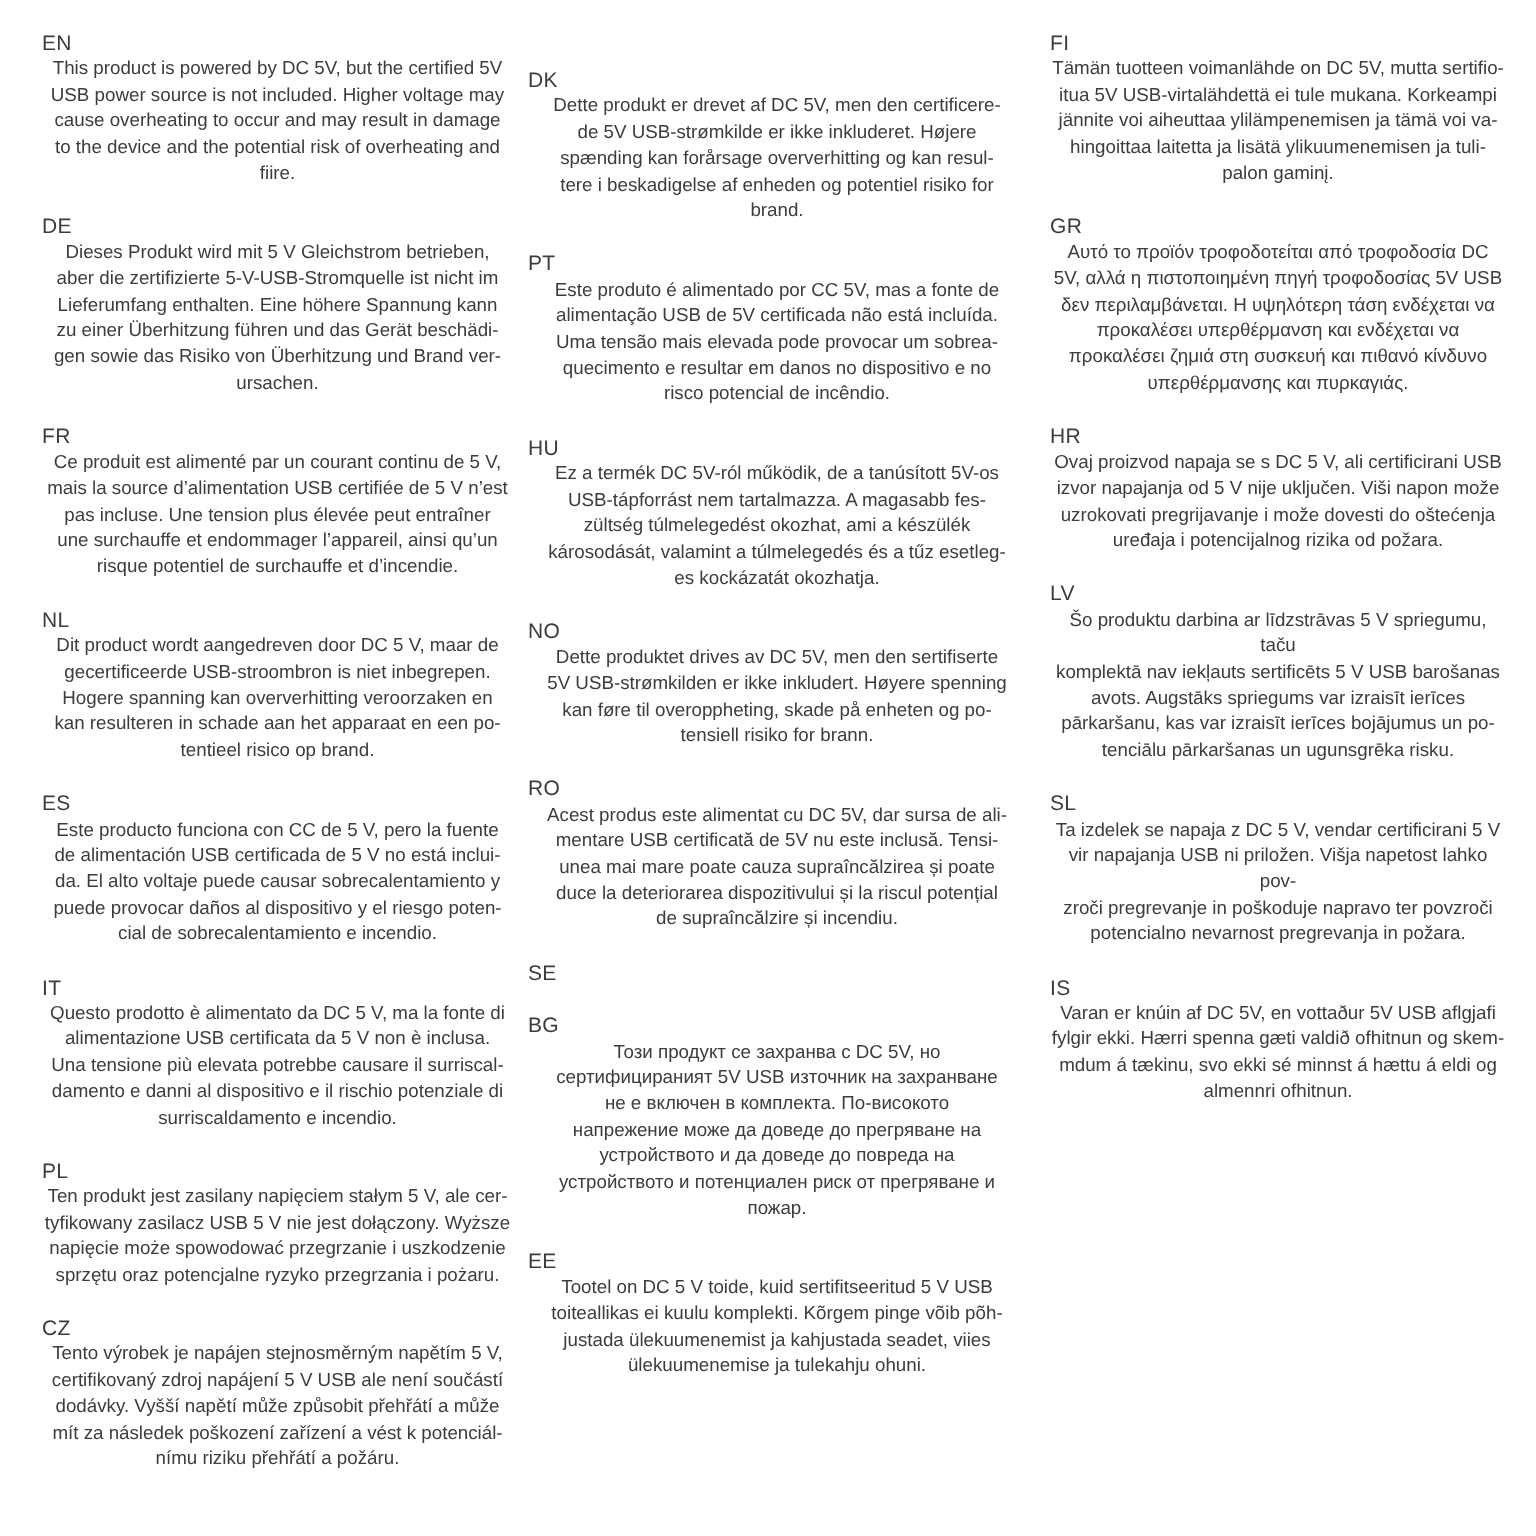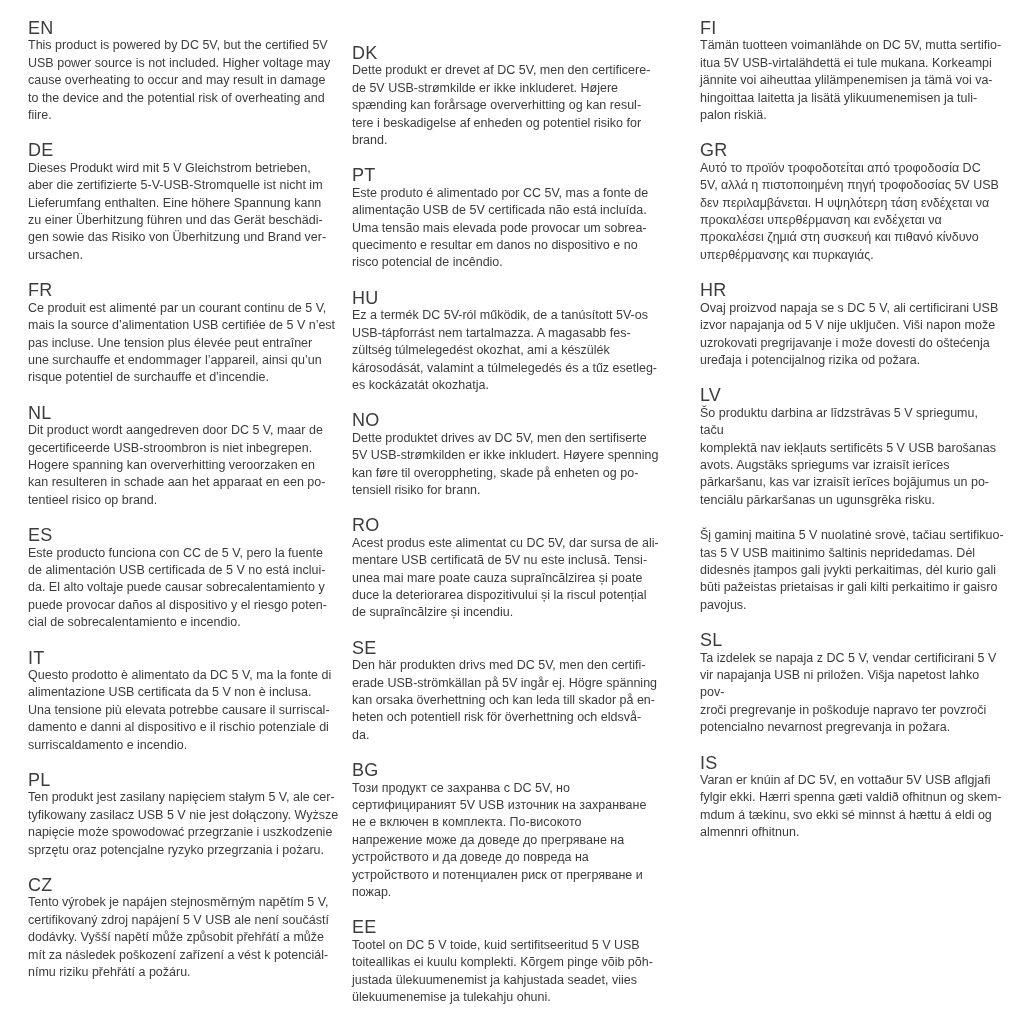--- a/index.html
+++ b/index.html
@@ -24,29 +24,30 @@
     box-sizing: border-box;
     flex: 0 0 auto;
   }
   .col-1 { width: 324px; padding-right: 10px; }
   .col-2 { width: 348px; padding-right: 16px; margin-top: 25px; }
   .col-3 { width: 316px; padding-right: 12px; }
   .section {
     margin: 0 0 18px 0;
   }
   .code {
-    font-size: 18px;
+    font-size: 14px;
     line-height: 17.4px;
     font-weight: 400;
     letter-spacing: 0.2px;
   }
   .body {
     font-size: 12.5px;
     line-height: 17.4px;
     white-space: pre-line;
+    text-align: center;
   }
 </style>
 </head>
 <body>
 
 <div class="page">
   <div class="col col-1">
       <div class="section">
         <div class="code">EN</div>
         <div class="body">This product is powered by DC 5V, but the certified 5V
@@ -147,25 +148,20 @@
       <div class="section">
         <div class="code">RO</div>
         <div class="body">Acest produs este alimentat cu DC 5V, dar sursa de ali-
 mentare USB certificată de 5V nu este inclusă. Tensi-
 unea mai mare poate cauza supraîncălzirea și poate
 duce la deteriorarea dispozitivului și la riscul potențial
 de supraîncălzire și incendiu.</div>
       </div>
       <div class="section">
         <div class="code">SE</div>
-        <div class="body">Den här produkten drivs med DC 5V, men den certifi-
-erade USB-strömkällan på 5V ingår ej. Högre spänning
-kan orsaka överhettning och kan leda till skador på en-
-heten och potentiell risk för överhettning och eldsvå-
-da.</div>
       </div>
       <div class="section">
         <div class="code">BG</div>
         <div class="body">Този продукт се захранва с DC 5V, но
 сертифицираният 5V USB източник на захранване
 не е включен в комплекта. По-високото
 напрежение може да доведе до прегряване на
 устройството и да доведе до повреда на
 устройството и потенциален риск от прегряване и
 пожар.</div>
@@ -178,21 +174,21 @@
 ülekuumenemise ja tulekahju ohuni.</div>
       </div>
     </div>
   <div class="col col-3">
       <div class="section">
         <div class="code">FI</div>
         <div class="body">Tämän tuotteen voimanlähde on DC 5V, mutta sertifio-
 itua 5V USB-virtalähdettä ei tule mukana. Korkeampi
 jännite voi aiheuttaa ylilämpenemisen ja tämä voi va-
 hingoittaa laitetta ja lisätä ylikuumenemisen ja tuli-
-palon riskiä.</div>
+palon gaminį.</div>
       </div>
       <div class="section">
         <div class="code">GR</div>
         <div class="body">Αυτό το προϊόν τροφοδοτείται από τροφοδοσία DC
 5V, αλλά η πιστοποιημένη πηγή τροφοδοσίας 5V USB
 δεν περιλαμβάνεται. Η υψηλότερη τάση ενδέχεται να
 προκαλέσει υπερθέρμανση και ενδέχεται να
 προκαλέσει ζημιά στη συσκευή και πιθανό κίνδυνο
 υπερθέρμανσης και πυρκαγιάς.</div>
       </div>
@@ -205,25 +201,20 @@
       </div>
       <div class="section">
         <div class="code">LV</div>
         <div class="body">Šo produktu darbina ar līdzstrāvas 5 V spriegumu, taču
 komplektā nav iekļauts sertificēts 5 V USB barošanas
 avots. Augstāks spriegums var izraisīt ierīces
 pārkaršanu, kas var izraisīt ierīces bojājumus un po-
 tenciālu pārkaršanas un ugunsgrēka risku.</div>
       </div>
       <div class="section">
-        <div class="body">Šį gaminį maitina 5 V nuolatinė srovė, tačiau sertifikuo-
-tas 5 V USB maitinimo šaltinis nepridedamas. Dėl
-didesnės įtampos gali įvykti perkaitimas, dėl kurio gali
-būti pažeistas prietaisas ir gali kilti perkaitimo ir gaisro
-pavojus.</div>
       </div>
       <div class="section">
         <div class="code">SL</div>
         <div class="body">Ta izdelek se napaja z DC 5 V, vendar certificirani 5 V
 vir napajanja USB ni priložen. Višja napetost lahko pov-
 zroči pregrevanje in poškoduje napravo ter povzroči
 potencialno nevarnost pregrevanja in požara.</div>
       </div>
       <div class="section">
         <div class="code">IS</div>

